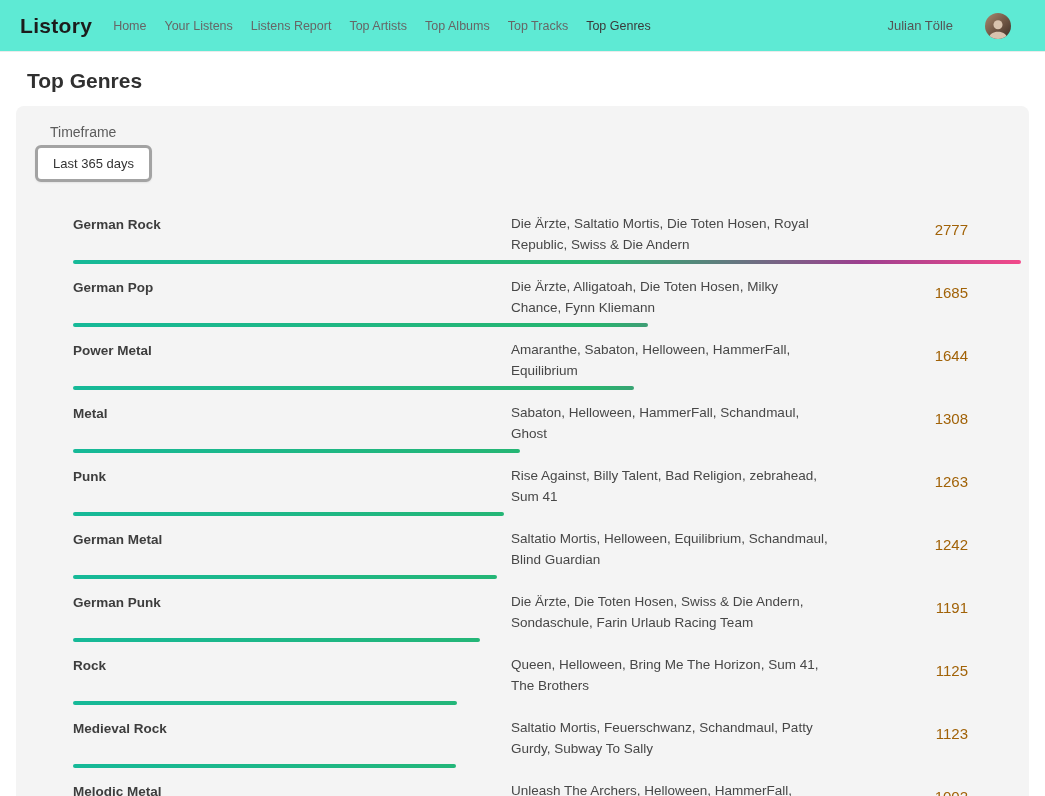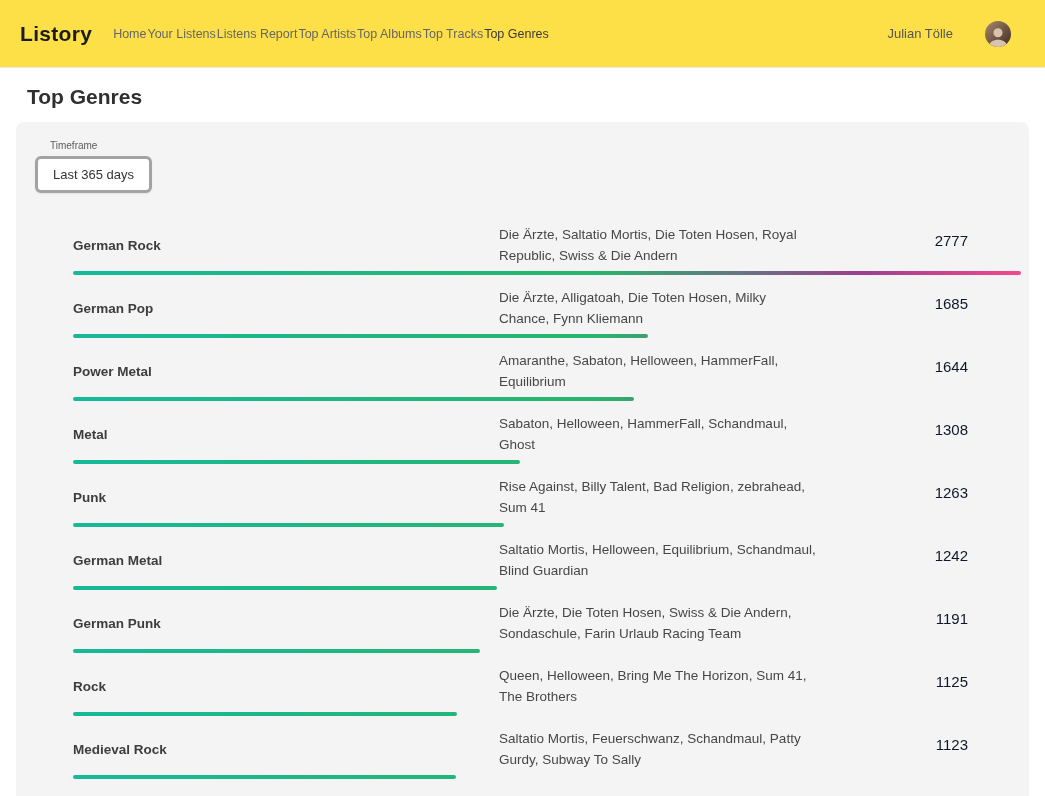--- a/index.html
+++ b/index.html
@@ -6,40 +6,40 @@
   html, body {
     width: 1045px; height: 796px;
     overflow: hidden;
     background: #ffffff;
     font-family: "Liberation Sans", sans-serif;
     color: #333;
   }
 
   
   .header {
-    height: 68px;
+    height: 52px;
     display: flex;
     align-items: center;
     padding: 0 34px 0 20px;
-    background: #fde047;
+    background: #5eead4;
     border-bottom: 1px solid #ebebeb;
   }
   .logo {
     font-size: 21px;
     font-weight: 800;
     letter-spacing: 0.3px;
     color: #1c1c1c;
     margin-right: 21px;
     text-decoration: none;
     cursor: pointer;
   }
   .nav {
     display: flex;
     align-items: center;
-    gap: 1px;
+    gap: 18px;
   }
   .nav-link {
     font-size: 12.5px;
     color: #666;
     text-decoration: none;
     cursor: pointer;
     white-space: nowrap;
   }
   .nav-link.active { color: #3a3a3a; }
   .user-area {
@@ -70,21 +70,21 @@
 
   
   .card {
     margin: 13px 16px 0 16px;
     background: #f4f4f4;
     border-radius: 8px;
     padding: 16px 24px 20px 19px;
   }
   .tf-label {
     display: block;
-    font-size: 10px;
+    font-size: 14px;
     color: #5c5c5c;
     margin: 2px 0 5px 15px;
   }
   .tf-select {
     display: inline-block;
     background: #ffffff;
     border: 3px solid #a3a3a3;
     border-radius: 6px;
     box-shadow: 0 1px 2px rgba(0,0,0,0.07);
     padding: 8px 15px;
@@ -95,43 +95,44 @@
   }
 
   
   .gtable {
     margin: 26px 0 0 38px;
     width: 948px;
   }
   .grow {
     position: relative;
     display: flex;
-    align-items: center;
+    align-items: flex-start;
     padding: 5px 0 16px 0;
+    gap: 12px;
   }
   .g-name {
     flex: 0 0 426px;
     font-size: 13.5px;
     font-weight: 700;
     color: #3d3d3d;
     padding-top: 1px;
     line-height: 21px;
   }
   .g-artists {
     flex: 0 0 318px;
     font-size: 13.5px;
     line-height: 21px;
     color: #474747;
   }
   .g-count {
     flex: 1 1 auto;
     text-align: right;
     padding-right: 53px;
     font-size: 15px;
-    color: #0f172a;
+    color: #a16207;
     align-self: center;
     padding-bottom: 10px;
   }
   .g-barclip {
     position: absolute;
     left: 0;
     bottom: 7px;
     height: 4px;
     border-radius: 2px;
     overflow: hidden;

